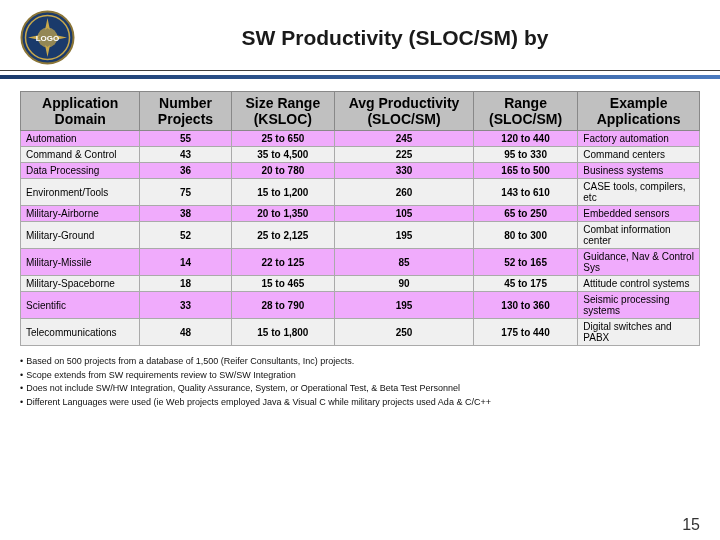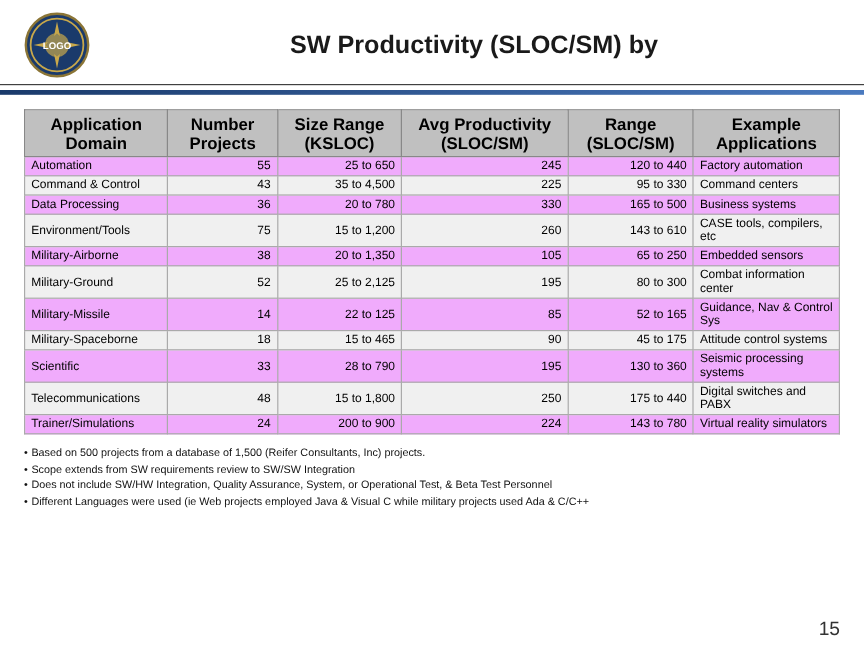--- a/index.html
+++ b/index.html
@@ -66,21 +66,22 @@
     tbody td {
       border: 1px solid #aaa;
       padding: 2px 5px;
       font-size: 10px;
       vertical-align: middle;
     }
     tbody td:first-child {
       font-weight: normal;
     }
     .td-center {
-      text-align: right;
+      text-align: center;
+      font-weight: bold;
     }
     .footnotes {
       padding: 5px 20px 4px 20px;
       font-size: 9px;
       line-height: 1.5;
       color: #111;
     }
     .footnote-line {
       display: flex;
       align-items: flex-start;
@@ -208,28 +209,20 @@
           <td>Seismic processing systems</td>
         </tr>
         <tr>
           <td>Telecommunications</td>
           <td class="td-center">48</td>
           <td class="td-center">15 to 1,800</td>
           <td class="td-center">250</td>
           <td class="td-center">175 to 440</td>
           <td>Digital switches and PABX</td>
         </tr>
-        <tr>
-          <td>Trainer/Simulations</td>
-          <td class="td-center">24</td>
-          <td class="td-center">200 to 900</td>
-          <td class="td-center">224</td>
-          <td class="td-center">143 to 780</td>
-          <td>Virtual reality simulators</td>
-        </tr>
       </tbody>
   </table>
 </div>
 
 <div class="footnotes" id="footnotes-container">
 <div class="footnote-line">
       <span class="bullet">•</span>
       <span>Based on 500 projects from a database of 1,500 (Reifer Consultants, Inc) projects.</span>
     </div>
     <div class="footnote-line">

